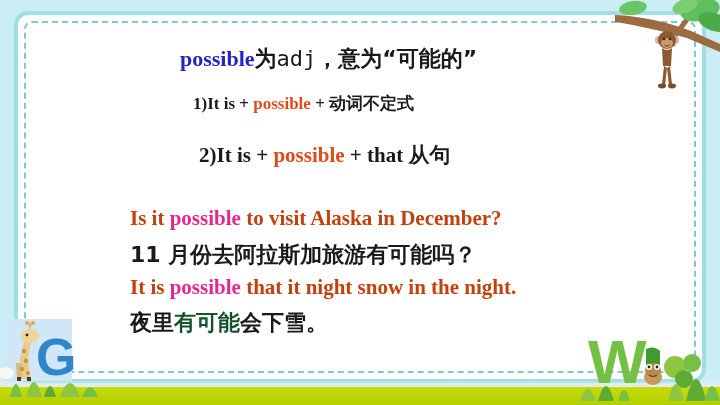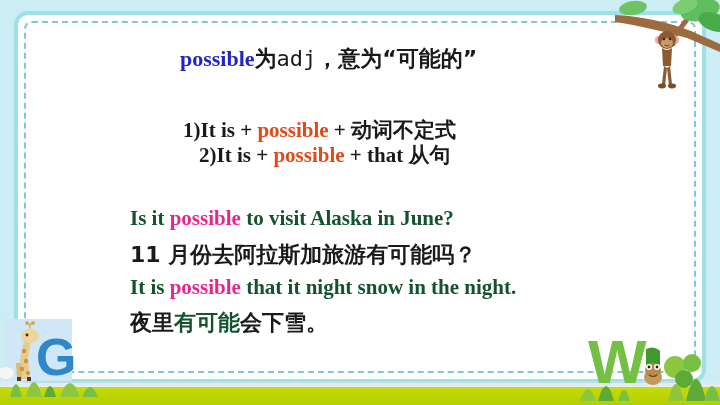--- a/index.html
+++ b/index.html
@@ -45,38 +45,38 @@
   }
 
   .line { white-space:nowrap; font-weight:bold; }
 
   
   #rule-title {
     position:absolute; left:180px; top:44px;
     font-size:22px; color:#1a1a1a;
   }
   #rule-1 {
-    position:absolute; left:183px; top:92px;
-    font-size:21px; color:#1a1a1a;margin-top:24px;
+    position:absolute; left:193px; top:92px;
+    font-size:17px; color:#1a1a1a;
   }
   #rule-2 {
     position:absolute; left:183px; top:141px;
     font-size:21px; color:#1a1a1a;margin-left:16px;
   }
 
   
   #ex-en-1 { position:absolute; left:130px; top:206px; font-size:21px; color:#6a0dbd; }
   #ex-zh-1 { position:absolute; left:130px; top:240px; font-size:22px; color:#1a1a1a; }
   #ex-en-2 { position:absolute; left:130px; top:275px; font-size:21px; color:#6a0dbd; }
   #ex-zh-2 { position:absolute; left:130px; top:308px; font-size:22px; color:#1a1a1a; }
 
   .w-blue    { color:#2323c8; }
   .w-orange  { color:#e04a18; }
   .w-pink    { color:#e6268c; }
-  .w-purple  { color:#14532d; }
+  .w-purple  { color:#c2410c; }
   .w-green   { color:#14532d; }
   .w-black   { color:#1a1a1a; }
   .cjk { font-family:"DejaVu Sans", sans-serif; font-weight:bold; }
   .mono-adj { font-family:"DejaVu Sans Mono", monospace; font-weight:normal; }
 
   
   .deco { position:absolute; pointer-events:none; }
 
   
   #grass-band {
@@ -211,21 +211,21 @@
       <span class="w-black">+</span>
       <span class="w-orange">possible</span>
       <span class="w-black">+</span>
       <span class="w-black">that</span>
       <span class="cjk w-black">从句</span>
     </div>
 
     <div class="line" id="ex-en-1">
       <span class="w-purple">Is it</span>
       <span class="w-pink">possible</span>
-      <span class="w-purple">to visit Alaska in June?</span>
+      <span class="w-purple">to visit Alaska in December?</span>
     </div>
 
     <div class="line" id="ex-zh-1">
       <span class="cjk w-black">11 月份去阿拉斯加旅游有可能吗？</span><span class="cjk w-green"></span><span class="cjk w-black"></span>
     </div>
 
     <div class="line" id="ex-en-2">
       <span class="w-purple">It is</span>
       <span class="w-pink">possible</span>
       <span class="w-purple">that it night snow in the night.</span>

